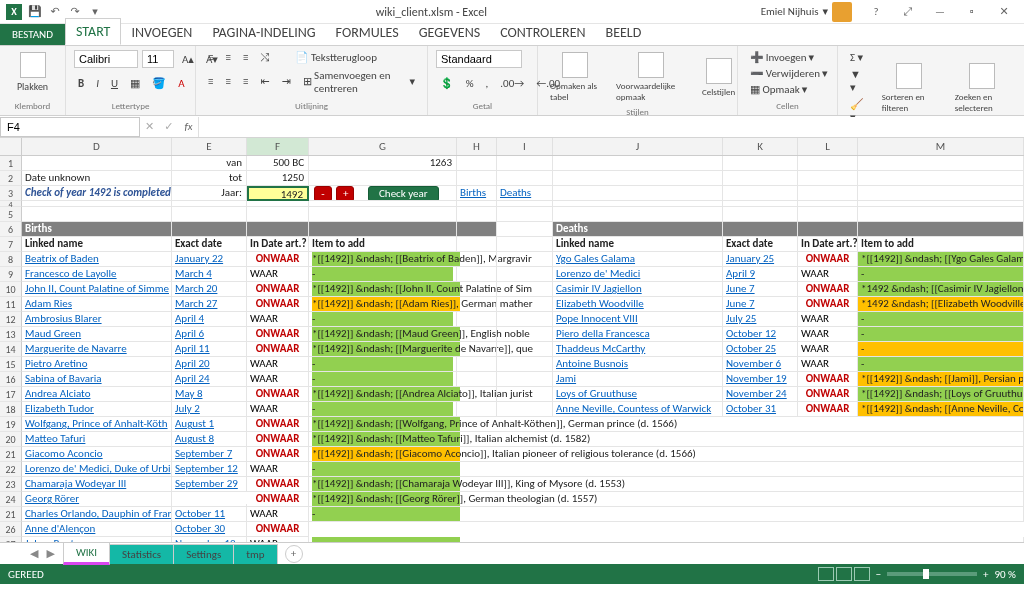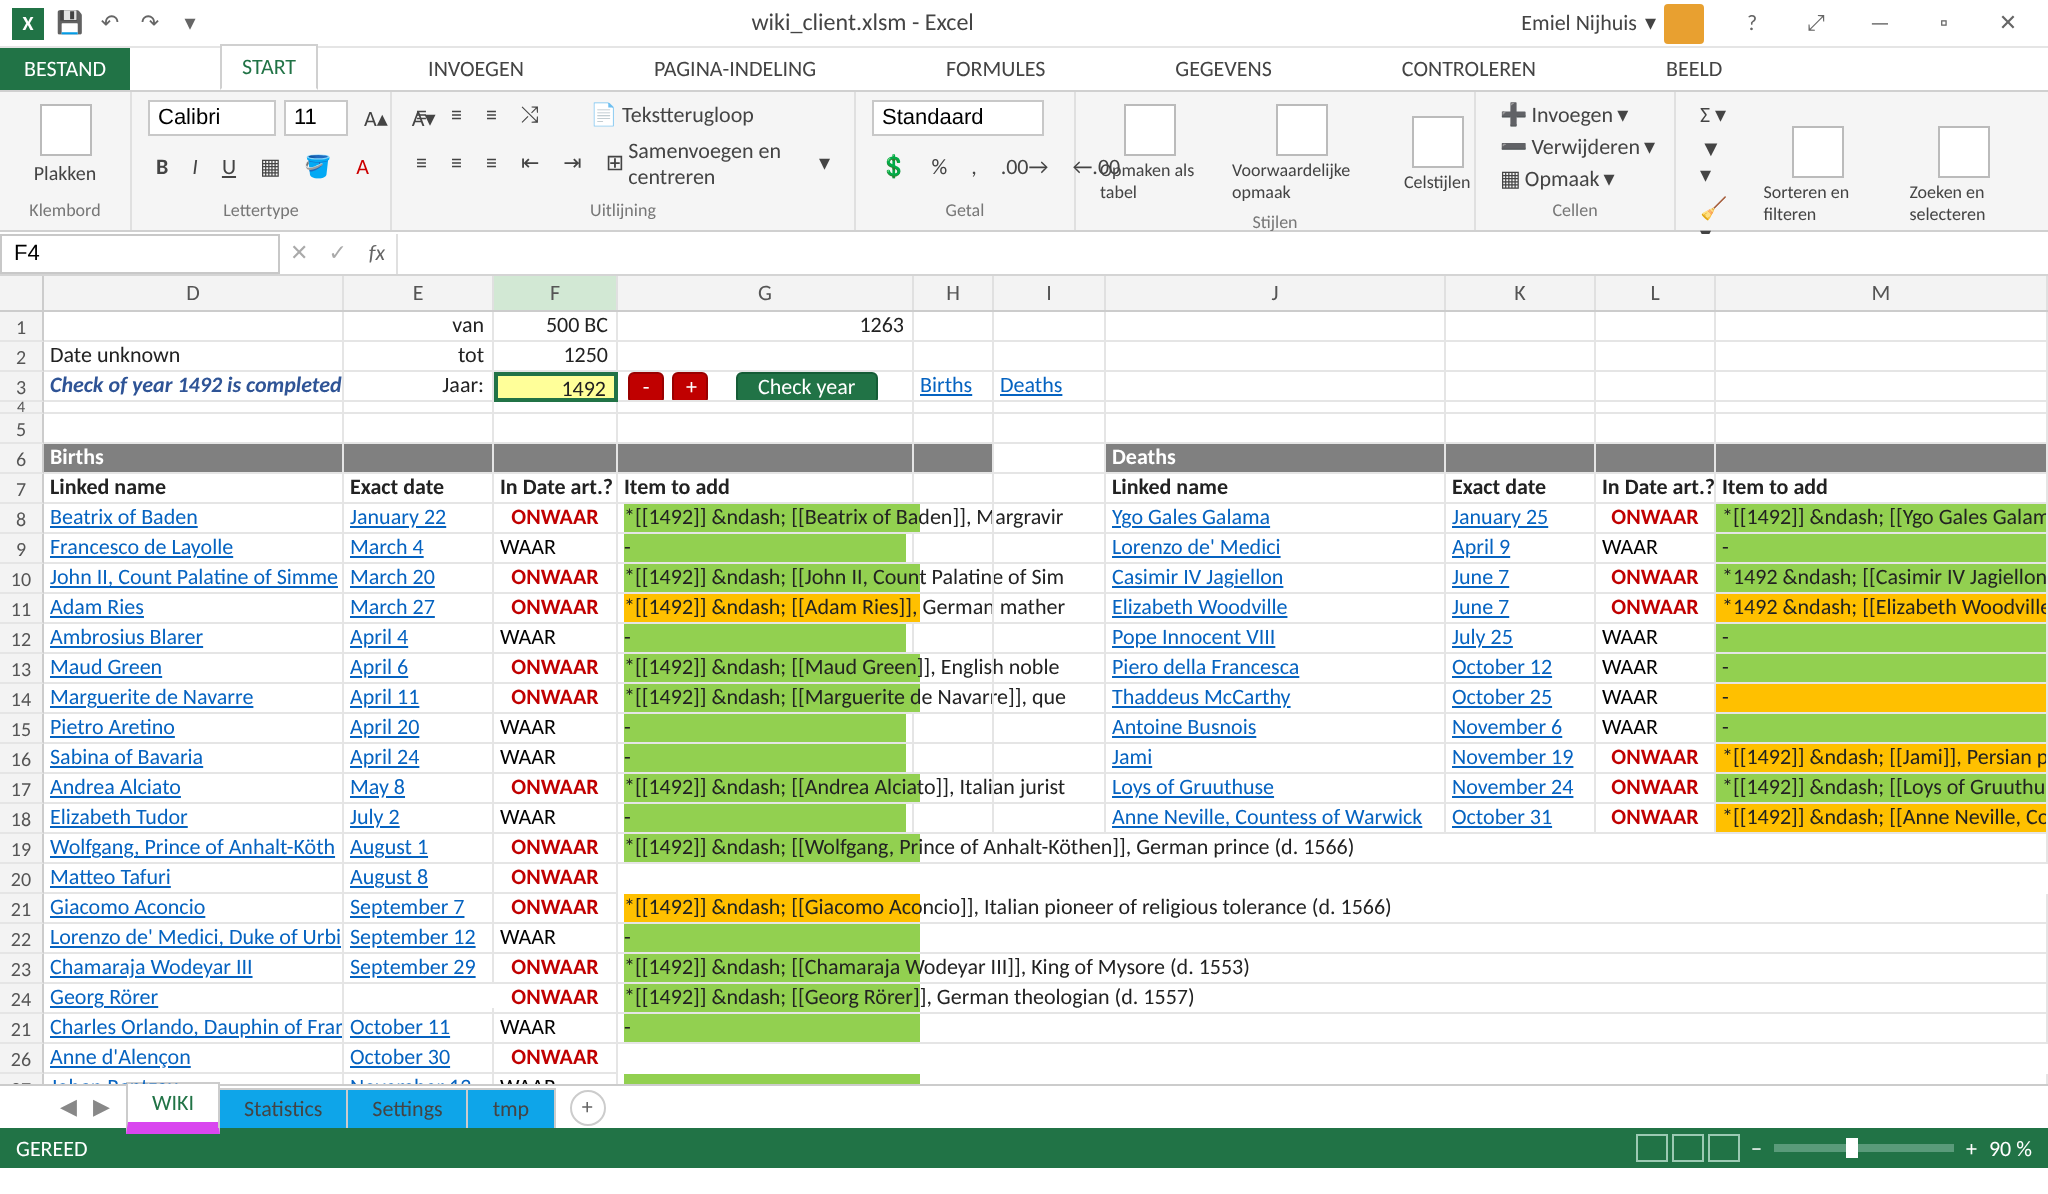--- a/index.html
+++ b/index.html
@@ -8,21 +8,21 @@
   .qat { display: flex; align-items: center; gap: 6px; padding-left: 6px; }
   .qat .excel-icon { width: 16px; height: 16px; background: #217346; color: #fff; font-weight: bold; font-size: 10px; display: flex; align-items: center; justify-content: center; }
   .qat-btn { width: 14px; height: 14px; color: #666; display: inline-flex; align-items: center; justify-content: center; cursor: pointer; }
   .title-center { flex: 1; text-align: center; font-size: 12px; color: #444; }
   .win-controls { display: flex; gap: 4px; padding-right: 6px; }
   .win-btn { width: 28px; height: 18px; display: flex; align-items: center; justify-content: center; color: #666; cursor: pointer; }
   .user-area { display: flex; align-items: center; gap: 4px; font-size: 11px; color: #444; padding-right: 10px; }
   .avatar { width: 20px; height: 20px; border-radius: 2px; background: #e8a030; }
   .tabs { height: 22px; display: flex; align-items: flex-end; background: #fff; border-bottom: 1px solid #d0d0d0; }
   .file-tab { background: #217346; color: #fff; padding: 4px 12px; font-size: 11px; }
-  .rtab { padding: 4px 10px; font-size: 11px; color: #444; cursor: pointer; margin-left: 45px; }
+  .rtab { padding: 4px 10px; font-size: 14px; color: #444; cursor: pointer; }
   .rtab.active { background: #fff; border: 1px solid #d0d0d0; border-bottom-color: #fff; color: #217346; }
   .ribbon { height: 70px; background: #f5f5f5; border-bottom: 1px solid #d0d0d0; display: flex; }
   .ribbon-group { border-right: 1px solid #e0e0e0; padding: 4px 8px; display: flex; flex-direction: column; justify-content: space-between; }
   .ribbon-group-label { font-size: 9px; color: #777; text-align: center; margin-top: 2px; }
   .ribbon-row { display: flex; align-items: center; gap: 4px; font-size: 11px; }
   .ribbon-btn { padding: 1px 4px; color: #444; cursor: pointer; display: inline-flex; align-items: center; gap: 2px; }
   .font-name { width: 64px; height: 18px; border: 1px solid #c8c8c8; background: #fff; padding: 0 4px; font-size: 11px; }
   .font-size { width: 32px; height: 18px; border: 1px solid #c8c8c8; background: #fff; padding: 0 4px; font-size: 11px; text-align: left; }
   .big-btn { display: flex; flex-direction: column; align-items: center; gap: 2px; font-size: 10px; color: #444; padding: 2px 4px; }
   .big-btn .ico { width: 26px; height: 26px; background: #fff; border: 1px solid #bbb; }
@@ -43,22 +43,22 @@
   .waar { color: #000; text-align: left; }
   .hdr-band { background: #808080; color: #fff; font-weight: bold; }
   .bold-italic-blue { color: #2f5496; font-style: italic; font-weight: bold; }
   .item-green { background: #92d050; }
   .item-orange { background: #ffc000; }
   .btn-red { background: #c00000; color: #fff; border: 1px solid #900; border-radius: 3px; padding: 0 6px; margin: 0 2px; font-size: 11px; cursor: pointer; line-height: 14px; display: inline-block; text-align: center; }
   .btn-green { background: #217346; color: #fff; border: 1px solid #155c36; border-radius: 3px; padding: 0 10px; font-size: 11px; cursor: pointer; line-height: 14px; display: inline-block; }
   .yellow-cell { background: #ffff99; border: 2px solid #217346 !important; text-align: right; padding-right: 4px; }
   .rt { text-align: right; padding-right: 4px; }
   .sheet-tabs-bar { height: 22px; background: #fff; border-top: 1px solid #ccc; display: flex; align-items: center; padding-left: 30px; gap: 0; }
-  .sheet-tab { padding: 3px 12px; font-size: 11px; border: 1px solid #ccc; border-bottom: none; background: #0ea5e9; color: #444; cursor: pointer; margin-right: -1px; }
-  .sheet-tab.active { background: #fff; color: #217346; border-bottom: 6px solid #d946ef; }
+  .sheet-tab { padding: 3px 12px; font-size: 11px; border: 1px solid #ccc; border-bottom: none; background: #14b8a6; color: #444; cursor: pointer; margin-right: -1px; }
+  .sheet-tab.active { background: #fff; color: #217346; border-bottom: 3px solid #d946ef; }
   .add-sheet { width: 18px; height: 18px; border: 1px solid #ccc; border-radius: 50%; text-align: center; line-height: 16px; color: #666; margin-left: 8px; cursor: pointer; }
   .statusbar { height: 20px; background: #217346; color: #fff; display: flex; align-items: center; justify-content: space-between; padding: 0 8px; font-size: 11px; }
   .zoom-controls { display: flex; align-items: center; gap: 6px; }
   .zoom-slider { width: 90px; height: 4px; background: #5a9b7a; position: relative; }
   .zoom-slider-handle { position: absolute; left: 40%; top: -3px; width: 6px; height: 10px; background: #fff; }
   .view-btns { display: flex; gap: 2px; }
   .view-btn { width: 16px; height: 14px; border: 1px solid #9ccab3; }
   .bold { font-weight: bold; }
   .colh.sel { background: #d2e8d4; }
   .fx-btn { color: #aaa; padding: 0 5px; }
@@ -490,20 +490,23 @@
         <div class="cell onwaar" style="width: 62px;">ONWAAR</div>
         <div class="cell " style="width: 715px; overflow: visible; display: flex;">
           <div class="item-green" style="width: 148px; height: 14px; overflow: visible; white-space: nowrap;">*[[1492]] &amp;ndash; [[Wolfgang, Prince of Anhalt-Köthen]], German prince (d. 1566)</div>
         </div>
       </div>
       <div class="row">
         <div class="rowh">20</div>
         <div class="cell link" style="width: 150px;">Matteo Tafuri</div>
         <div class="cell link" style="width: 75px;">August 8</div>
         <div class="cell onwaar" style="width: 62px;">ONWAAR</div>
+        <div class="cell " style="width: 715px; overflow: visible; display: flex;">
+          <div class="item-green" style="width: 148px; height: 14px; overflow: visible; white-space: nowrap;">*[[1492]] &amp;ndash; [[Matteo Tafuri]], Italian alchemist (d. 1582)</div>
+        </div>
       </div>
       <div class="row">
         <div class="rowh">21</div>
         <div class="cell link" style="width: 150px;">Giacomo Aconcio</div>
         <div class="cell link" style="width: 75px;">September 7</div>
         <div class="cell onwaar" style="width: 62px;">ONWAAR</div>
         <div class="cell " style="width: 715px; overflow: visible; display: flex;">
           <div class="item-orange" style="width: 148px; height: 14px; overflow: visible; white-space: nowrap;">*[[1492]] &amp;ndash; [[Giacomo Aconcio]], Italian pioneer of religious tolerance (d. 1566)</div>
         </div>
       </div>

